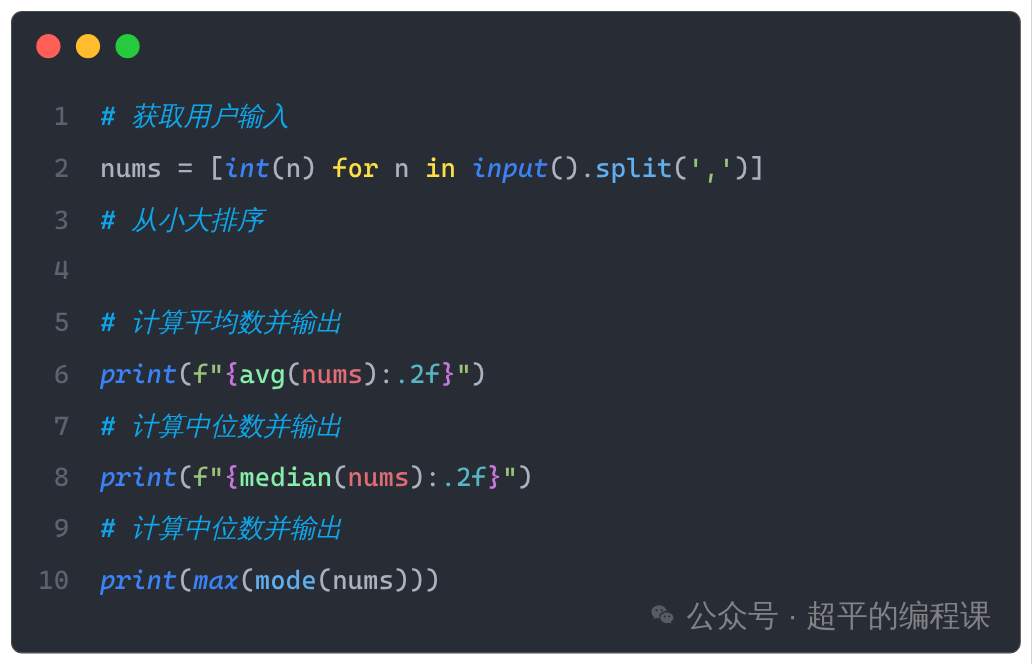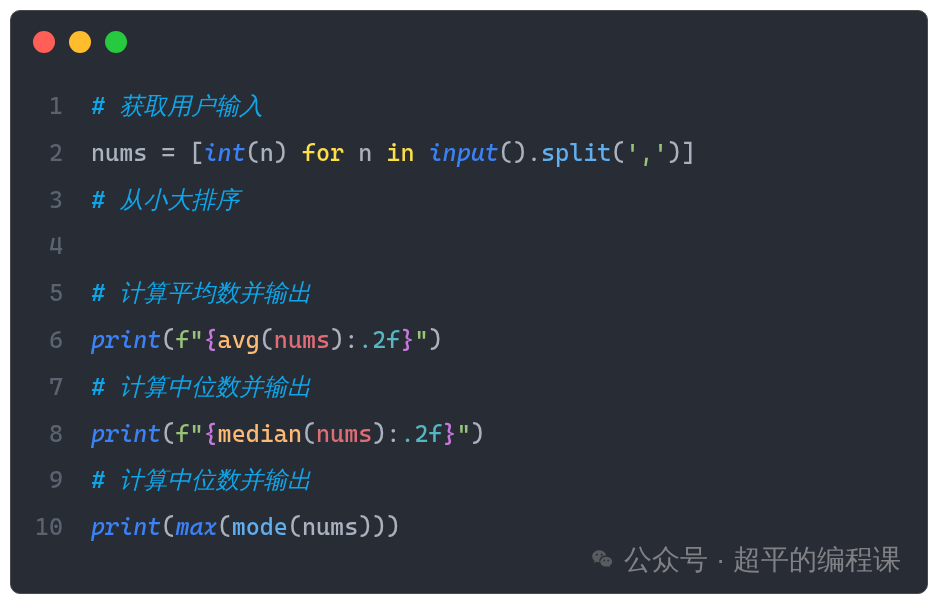--- a/index.html
+++ b/index.html
@@ -59,21 +59,21 @@
     .tok-comment { color: #0ea5e9; font-style: italic; }
     .tok-ident { color: #abb2bf; }
     .tok-op { color: #abb2bf; }
     .tok-punct { color: #abb2bf; }
     .tok-call { color: #61afef; text-align: center; }
     .tok-builtin { color: #3b82f6; font-style: italic; }
     .tok-keyword { color: #fde047; }
     .tok-string { color: #98c379; }
     .tok-fstr-brace { color: #c678dd; }
     .tok-fstr-expr { color: #e06c75; }
-    .tok-fstr-func { color: #fdba74; }
+    .tok-fstr-func { color: #86efac; }
     .tok-fstr-format { color: #56b6c2; }
     .watermark {
       position: absolute;
       right: 26px;
       bottom: 14px;
       display: flex;
       align-items: center;
       gap: 8px;
       color: rgba(200,200,200,0.55);
       font-size: 28px;

